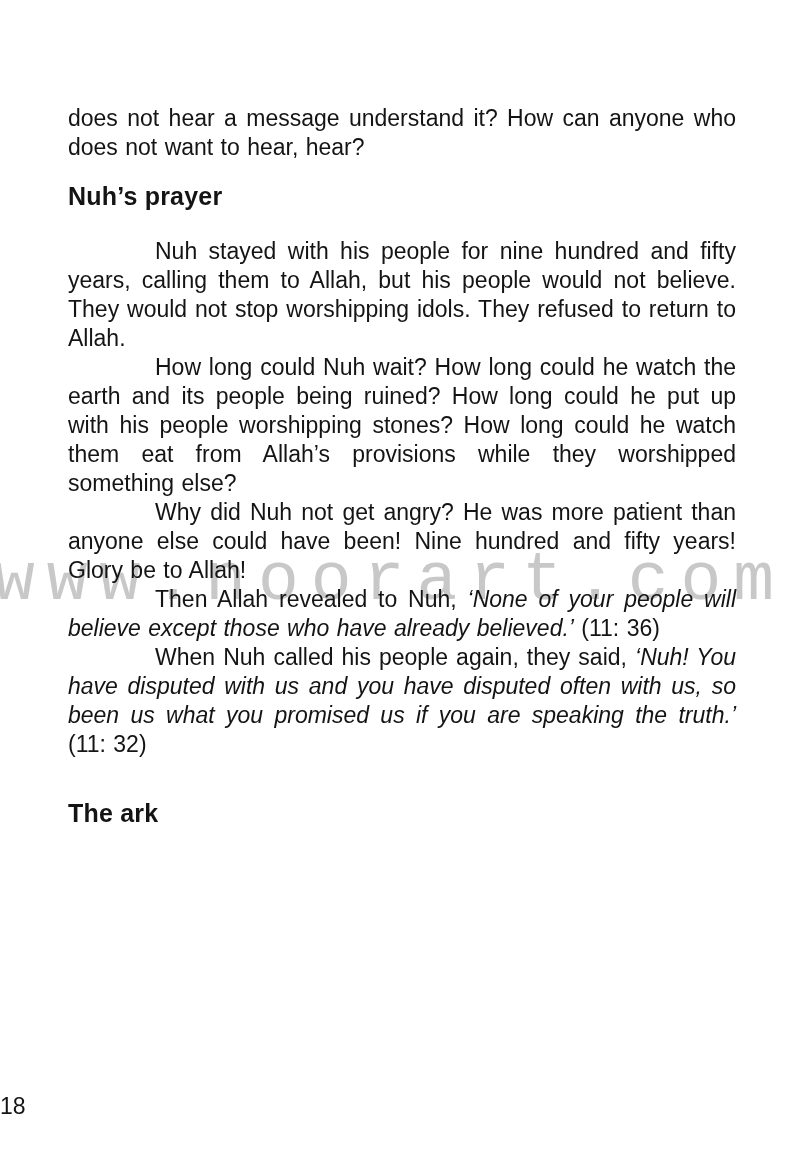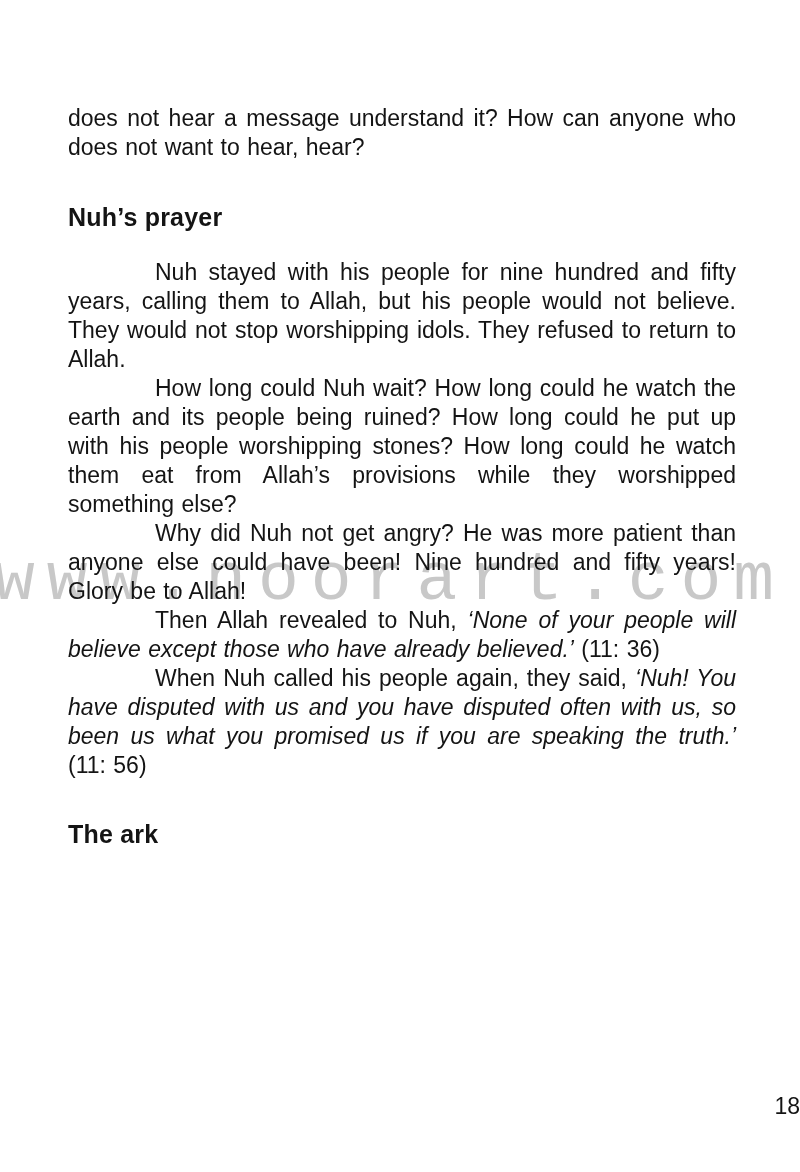--- a/index.html
+++ b/index.html
@@ -34,21 +34,21 @@
     text-indent: 87px;
   }
   .heading {
     font-size: 25px;
     font-weight: bold;
     margin: 40px 0 26px 0;
     text-align: left;
     letter-spacing: 0.2px;
   }
   .heading.first {
-    margin-top: 41px;
+    margin-top: 20px;
   }
   .italic {
     font-style: italic;
   }
   .watermark {
     position: absolute;
     top: 542px;
     left: -6px;
     z-index: 1;
     font-family: "Liberation Mono", monospace;
@@ -56,38 +56,38 @@
     letter-spacing: 12px;
     color: #c8c8c8;
     white-space: nowrap;
     user-select: none;
   }
   .folio {
     position: absolute;
     top: 1093px;
     left: 0;
     width: 100%;
-    text-align: right;
+    text-align: left;
     font-size: 23px;
     color: #141414;
     z-index: 2;
   }
 </style>
 </head>
 <body>
 
 <div class="page">
   <div class="watermark">www.noorart.com</div>
 
   <div class="text-column">
 
   <p class="para"><span>does not hear a message understand it? How can anyone who does not want to hear, hear?</span></p>
       <h2 class="heading first">Nuh’s prayer</h2>
       <p class="para indent"><span>Nuh stayed with his people for nine hundred and fifty years, calling them to Allah, but his people would not believe. They would not stop worshipping idols. They refused to return to Allah.</span></p>
       <p class="para indent"><span>How long could Nuh wait? How long could he watch the earth and its people being ruined? How long could he put up with his people worshipping stones? How long could he watch them eat from Allah’s provisions while they worshipped something else?</span></p>
       <p class="para indent"><span>Why did Nuh not get angry? He was more patient than anyone else could have been! Nine hundred and fifty years! Glory be to Allah!</span></p>
       <p class="para indent"><span>Then Allah revealed to Nuh, </span><span class="italic">‘None of your people will believe except those who have already believed.’</span><span> (11: 36)</span></p>
-      <p class="para indent"><span>When Nuh called his people again, they said, </span><span class="italic">‘Nuh! You have disputed with us and you have disputed often with us, so been us what you promised us if you are speaking the truth.’</span><span> (11: 56)</span></p>
+      <p class="para indent"><span>When Nuh called his people again, they said, </span><span class="italic">‘Nuh! You have disputed with us and you have disputed often with us, so been us what you promised us if you are speaking the truth.’</span><span> (11: 32)</span></p>
       <h2 class="heading">The ark</h2>
     </div>
 
   <div class="folio">18</div>
 </div>
 
 </body></html>

